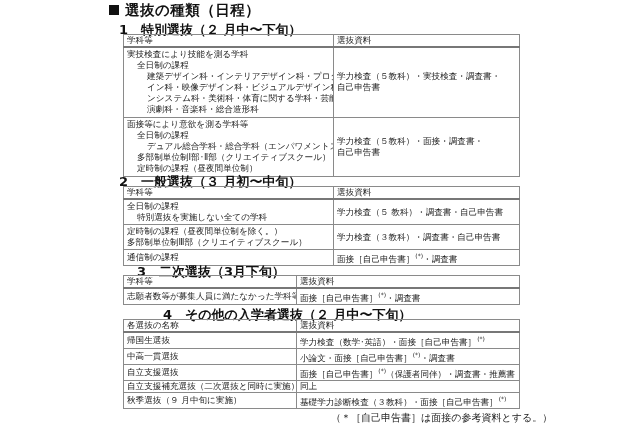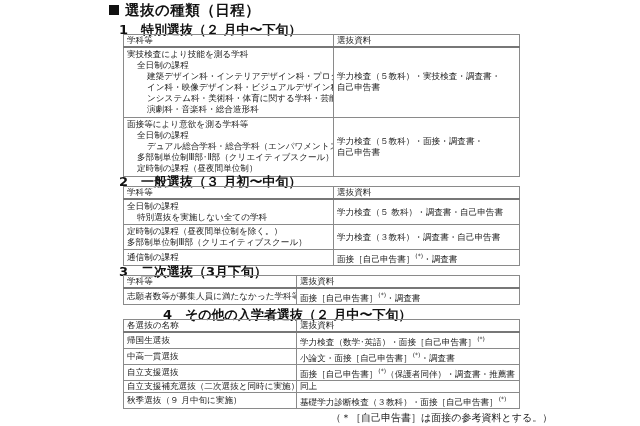--- a/index.html
+++ b/index.html
@@ -117,21 +117,21 @@
     <td>
       <span class="line">学力検査（５教科）・実技検査・調査書・</span>
       <span class="line">自己申告書</span>
     </td>
   </tr>
   <tr style="height:59px;">
     <td class="top">
       <span class="line">面接等により意欲を測る学科等</span>
       <span class="ind1">全日制の課程</span>
       <span class="ind2">デュアル総合学科・総合学科（エンパワメントスクール）</span>
-      <span class="ind1">多部制単位制Ⅲ部･Ⅱ部（クリエイティブスクール）</span>
+      <span class="ind1">多部制単位制Ⅰ部･Ⅱ部（クリエイティブスクール）</span>
       <span class="ind1">定時制の課程（昼夜間単位制）</span>
     </td>
     <td>
       <span class="line">学力検査（５教科）・面接・調査書・</span>
       <span class="line">自己申告書</span>
     </td>
   </tr>
 </tbody>
   </table>
 
@@ -164,21 +164,21 @@
   </tr>
   <tr style="height:12px;">
     <td>通信制の課程</td>
     <td>
       <span>面接［自己申告書］</span><sup class="note">(*)</sup><span>・調査書</span>
     </td>
   </tr>
 </tbody>
   </table>
 
-<div class="sec-head" style="left:119px; top:263px;">
+<div class="sec-head" style="left:137px; top:263px;">
   <span class="num">3</span><span>二次選抜（3月下旬）</span>
 </div>
 <table class="sel" style="left:123px; top:275px; width:396px;">
   <colgroup>
       <col style="width:173px">
       <col style="width:223px">
     </colgroup>
   <tbody>
       <tr class="hdr">
     <td>学科等</td>

